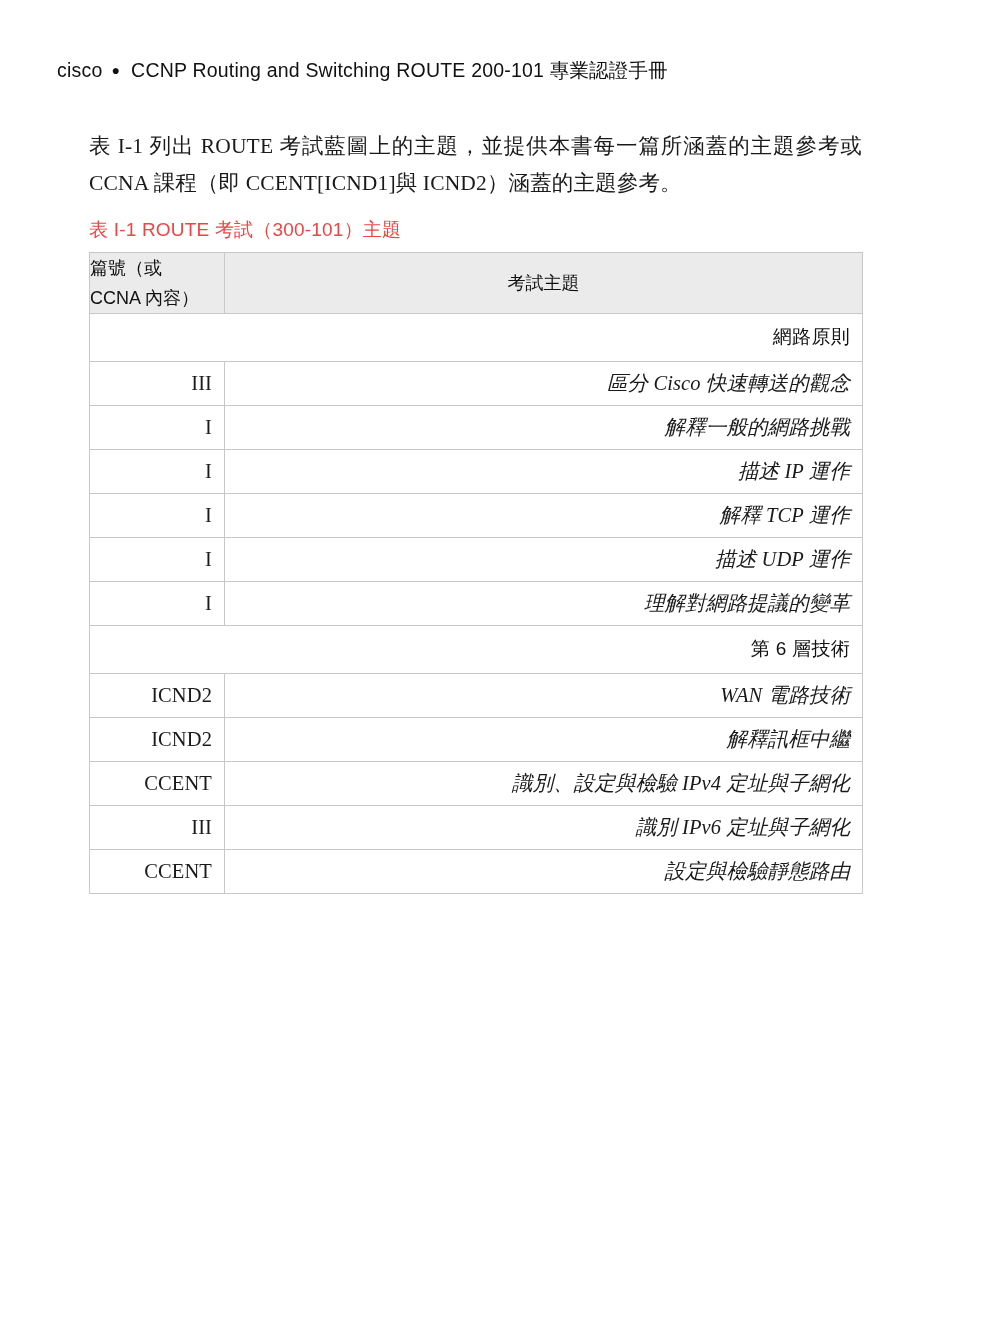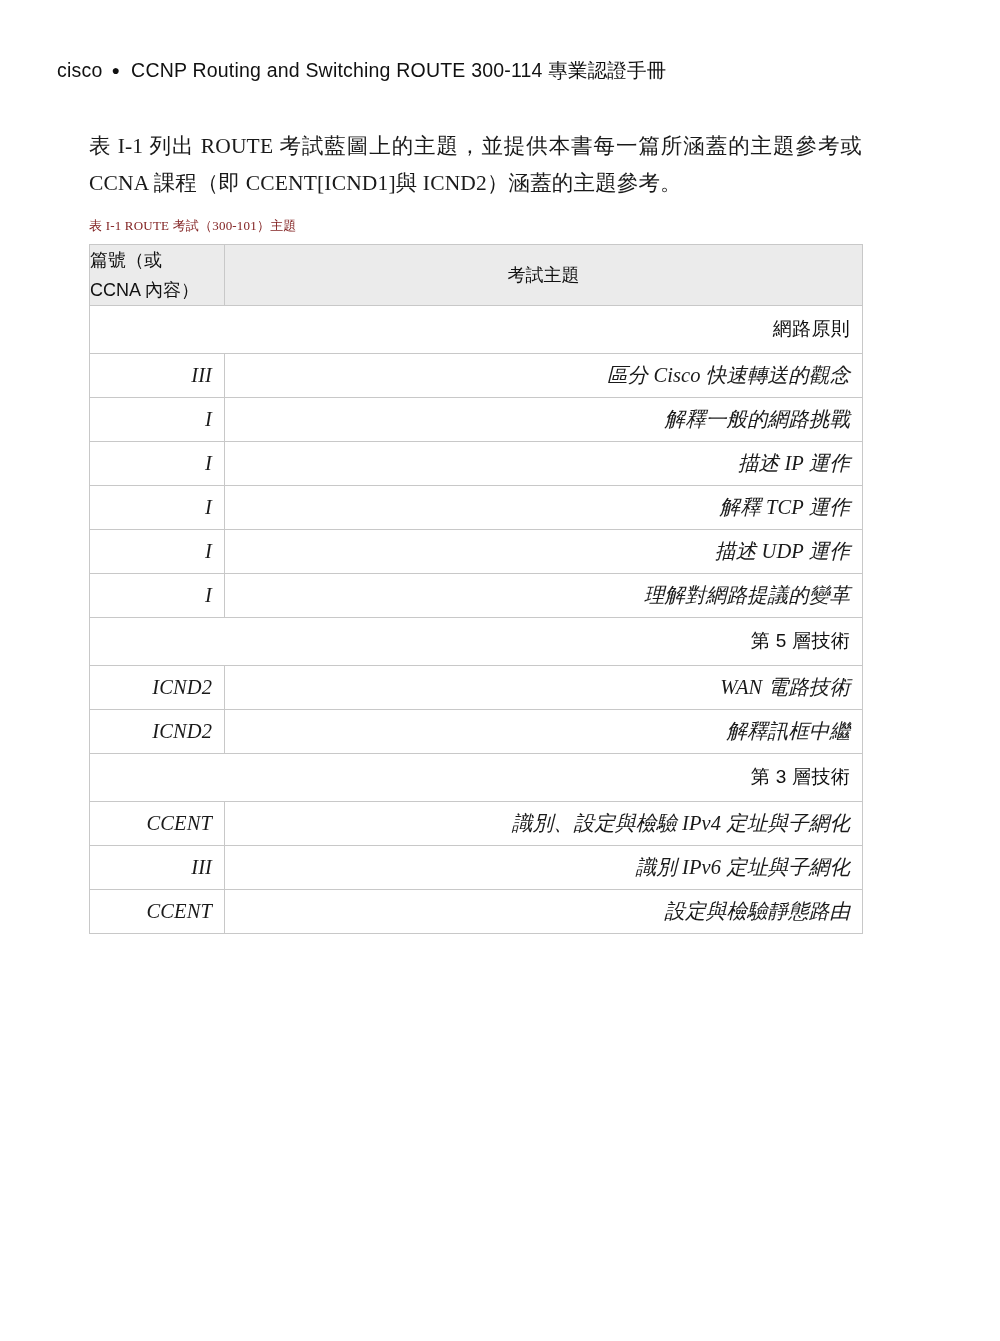--- a/index.html
+++ b/index.html
@@ -59,23 +59,23 @@
     text-align: justify;
     text-justify: inter-ideograph;
     letter-spacing: 0.15px;
     color: #1a1a1a;
   }
   p.para:last-of-type { margin-bottom: 16px; }
 
   
   .table-caption {
     margin: 16px 0 9px 0;
-    font-family: Liberation Serif, serif;
-    font-size: 13px;
-    color: #7f1d1d;
+    font-family: Liberation Sans, sans-serif;
+    font-size: 19px;
+    color: #ef4444;
     letter-spacing: 0.2px;
   }
 
   
   table.exam-table {
     border-collapse: collapse;
     width: 773px;
     table-layout: fixed;
     border-top: 1px solid #9a9a9a;
     border-left: 1px solid #c8c8c8;
@@ -122,34 +122,33 @@
 
   tr.data-row td {
     font-size: 20.5px;
     color: #1a1a1a;
     height: 34px;
     padding: 4px 12px 5px 12px;
     letter-spacing: 0.1px;
   }
   tr.data-row td.col-part {
     font-family: "Liberation Serif", "DejaVu Serif", serif;
-    font-style: italic;
   }
   tr.data-row td.col-topic {
     font-family: "Liberation Serif", "DejaVu Serif", serif;
     font-style: italic;
   }
 </style>
 </head>
 <body>
 
 <div class="page">
 
   <div class="running-head">
-    <span class="folio">cisco</span><span class="sep">●</span><span class="book-title">CCNP Routing and Switching ROUTE 300-114 專業認證手冊</span>
+    <span class="folio">cisco</span><span class="sep">●</span><span class="book-title">CCNP Routing and Switching ROUTE 200-101 專業認證手冊</span>
   </div>
 
   <div class="content">
 
     <p class="para">表 I-1 列出 ROUTE 考試藍圖上的主題，並提供本書每一篇所涵蓋的主題參考或 CCNA 課程（即 CCENT[ICND1]與 ICND2）涵蓋的主題參考。</p>
 
     <div class="table-caption">表 I-1  ROUTE 考試（300-101）主題</div>
 
     <table class="exam-table">
       <colgroup>
@@ -187,33 +186,30 @@
           </tr>
           <tr class="data-row">
             <td class="col-part">I</td>
             <td class="col-topic">描述 UDP 運作</td>
           </tr>
           <tr class="data-row">
             <td class="col-part">I</td>
             <td class="col-topic">理解對網路提議的變革</td>
           </tr>
           <tr class="section-row">
-            <td colspan="2">第 5 層技術</td>
+            <td colspan="2">第 6 層技術</td>
           </tr>
           <tr class="data-row">
             <td class="col-part">ICND2</td>
             <td class="col-topic">WAN 電路技術</td>
           </tr>
           <tr class="data-row">
             <td class="col-part">ICND2</td>
             <td class="col-topic">解釋訊框中繼</td>
           </tr>
-          <tr class="section-row">
-            <td colspan="2">第 3 層技術</td>
-          </tr>
           <tr class="data-row">
             <td class="col-part">CCENT</td>
             <td class="col-topic">識別、設定與檢驗 IPv4 定址與子網化</td>
           </tr>
           <tr class="data-row">
             <td class="col-part">III</td>
             <td class="col-topic">識別 IPv6 定址與子網化</td>
           </tr>
           <tr class="data-row">
             <td class="col-part">CCENT</td>

